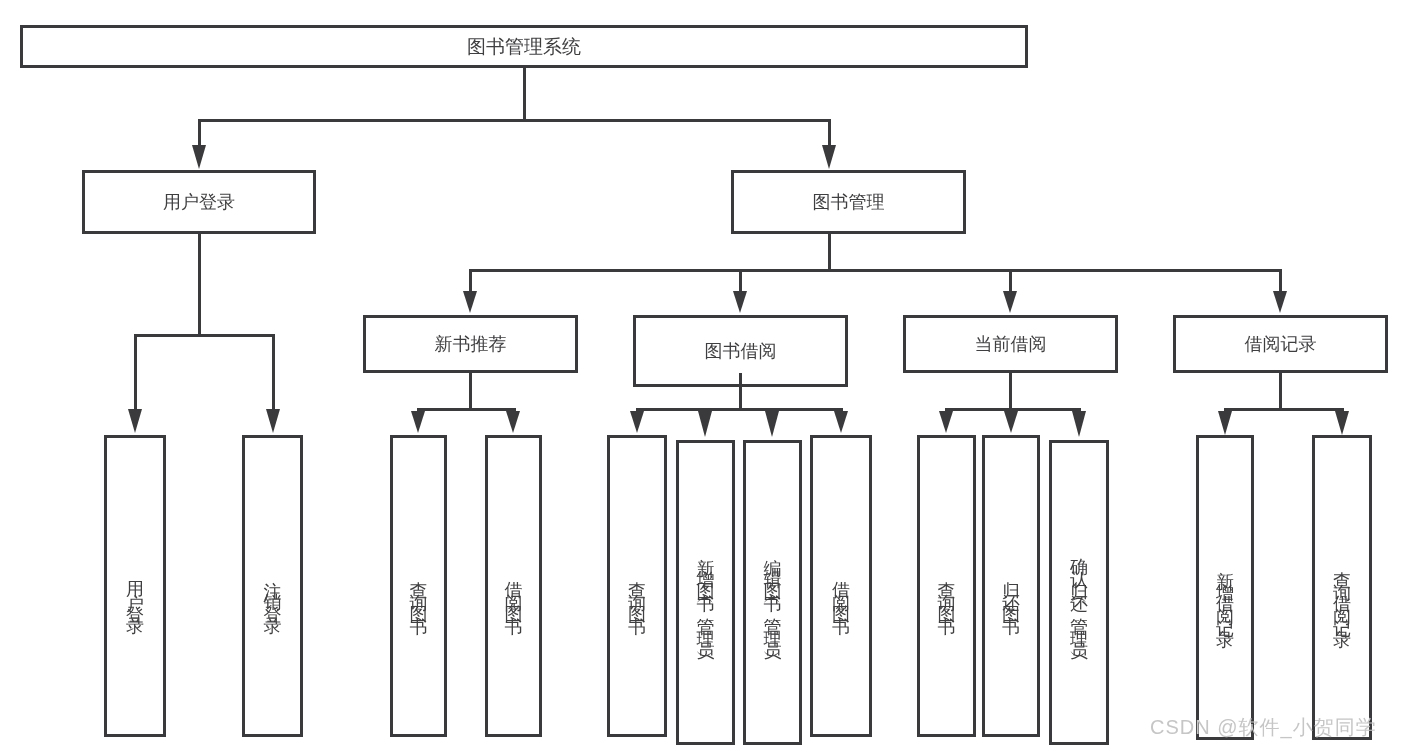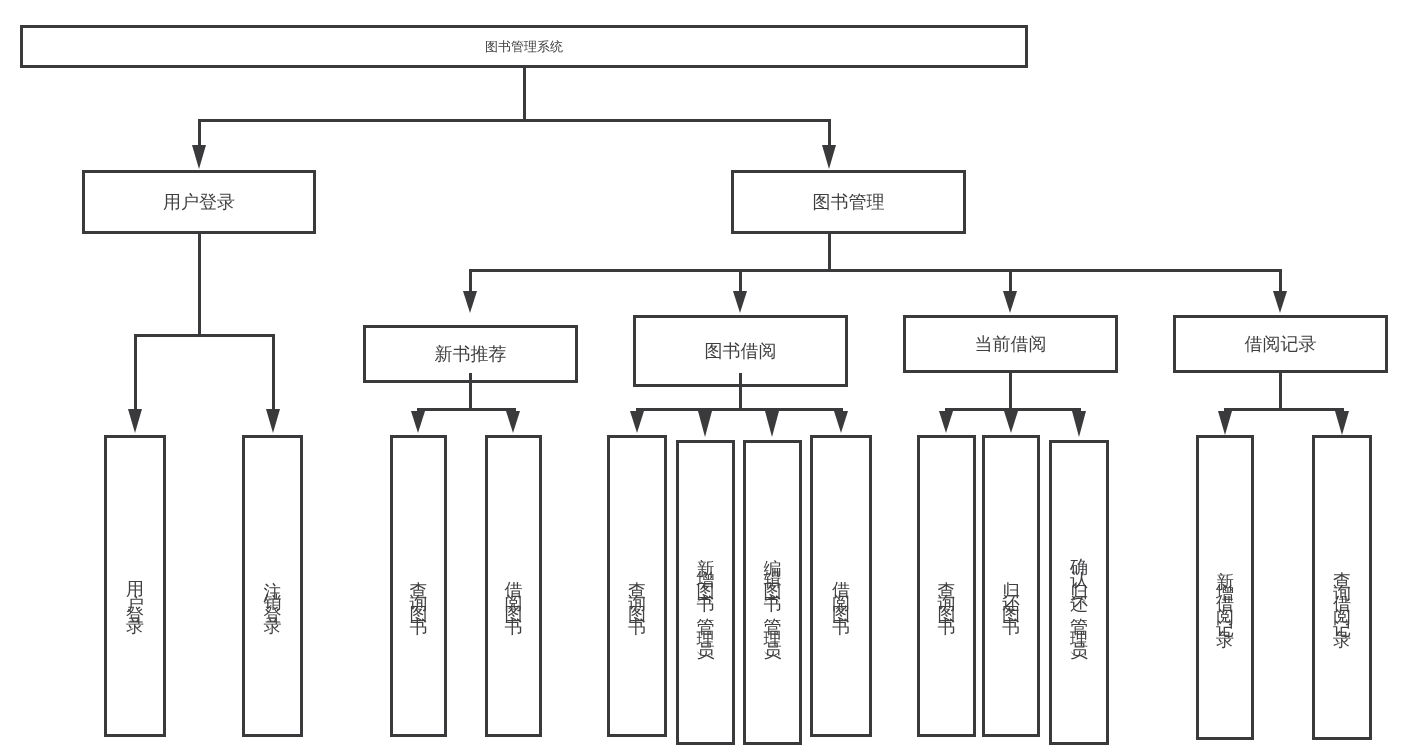--- a/index.html
+++ b/index.html
@@ -31,21 +31,21 @@
   }
   .watermark{
     position:absolute;font-size:20px;color:var(--wm);letter-spacing:1px;z-index:5;
   }
 </style>
 </head>
 <body>
 
 <div id="stage">
 
-  <div class="box" style="left:20px;top:25px;width:1008px;height:43px;font-size:13px;">图书管理系统</div>
+  <div class="box" style="left:20px;top:25px;width:1008px;height:43px;font-size:19px;">图书管理系统</div>
 
   <div class="vline" style="left:523px;top:68px;height:52px;"></div>
   <div class="hline" style="left:198px;top:119px;width:633px;"></div>
   <div class="vline" style="left:198px;top:119px;height:28px;"></div>
   <div class="arrow" style="left:192px;top:145px;border-top-width:24px;"></div>
   <div class="vline" style="left:828px;top:119px;height:28px;"></div>
   <div class="arrow" style="left:822px;top:145px;border-top-width:24px;"></div>
 
   <div class="box" style="left:82px;top:170px;width:234px;height:64px;">用户登录</div>
   <div class="box" style="left:712px;top:170px;width:235px;height:64px;margin-left:19px;">图书管理</div>
@@ -61,21 +61,21 @@
   <div class="hline" style="left:469px;top:269px;width:813px;"></div>
   <div class="vline" style="left:469px;top:269px;height:24px;"></div>
   <div class="arrow" style="left:463px;top:291px;"></div>
   <div class="vline" style="left:739px;top:269px;height:24px;"></div>
   <div class="arrow" style="left:733px;top:291px;"></div>
   <div class="vline" style="left:1009px;top:269px;height:24px;"></div>
   <div class="arrow" style="left:1003px;top:291px;"></div>
   <div class="vline" style="left:1279px;top:269px;height:24px;"></div>
   <div class="arrow" style="left:1273px;top:291px;"></div>
 
-  <div class="box" style="left:363px;top:325px;width:215px;height:58px;">新书推荐</div>
+  <div class="box" style="left:363px;top:315px;width:215px;height:58px;">新书推荐</div>
   <div class="box" style="left:633px;top:315px;width:215px;height:72px;">图书借阅</div>
   <div class="box" style="left:1173px;top:315px;width:215px;height:58px;">借阅记录</div>
   <div class="box" style="left:903px;top:315px;width:215px;height:58px;">当前借阅</div>
 
   <div class="vline" style="left:469px;top:373px;height:37px;"></div>
   <div class="hline" style="left:417px;top:408px;width:99px;"></div>
   <div class="arrow" style="left:411px;top:411px;"></div>
   <div class="arrow" style="left:506px;top:411px;"></div>
 
   <div class="vline" style="left:739px;top:373px;height:37px;"></div>
@@ -107,14 +107,15 @@
   <div class="box vbox" style="left:743px;top:440px;width:59px;height:305px;">编辑图书（管理员）</div>
   <div class="box vbox" style="left:810px;top:435px;width:62px;height:302px;">借阅图书</div>
 
   <div class="box vbox" style="left:917px;top:435px;width:59px;height:302px;">查询图书</div>
   <div class="box vbox" style="left:982px;top:435px;width:58px;height:302px;">归还图书</div>
   <div class="box vbox" style="left:1049px;top:440px;width:60px;height:305px;">确认归还（管理员）</div>
 
   <div class="box vbox" style="left:1196px;top:435px;width:58px;height:305px;">新增借阅记录</div>
   <div class="box vbox" style="left:1312px;top:435px;width:60px;height:305px;">查询借阅记录</div>
 
+  <div class="watermark" style="left:1150px;top:714px;">CSDN @软件_小贺同学</div>
 
 </div>
 
 </body></html>

